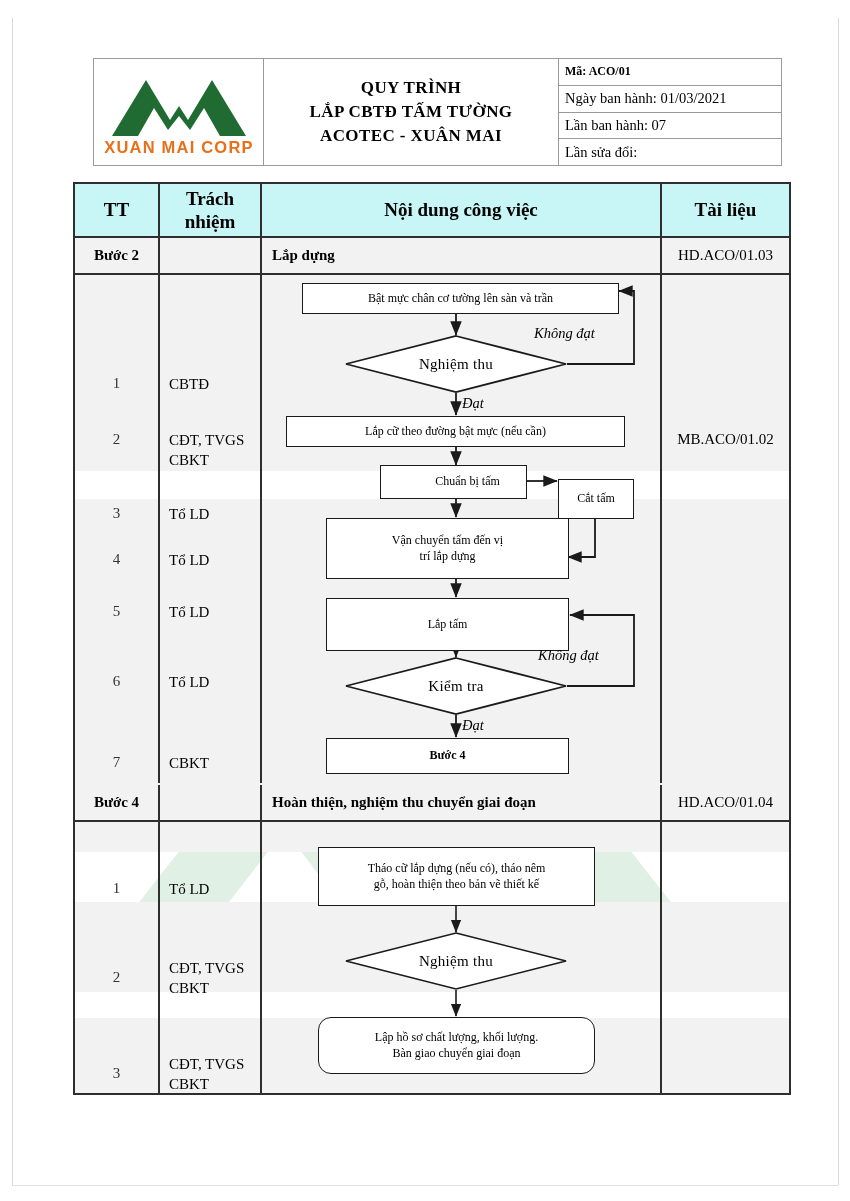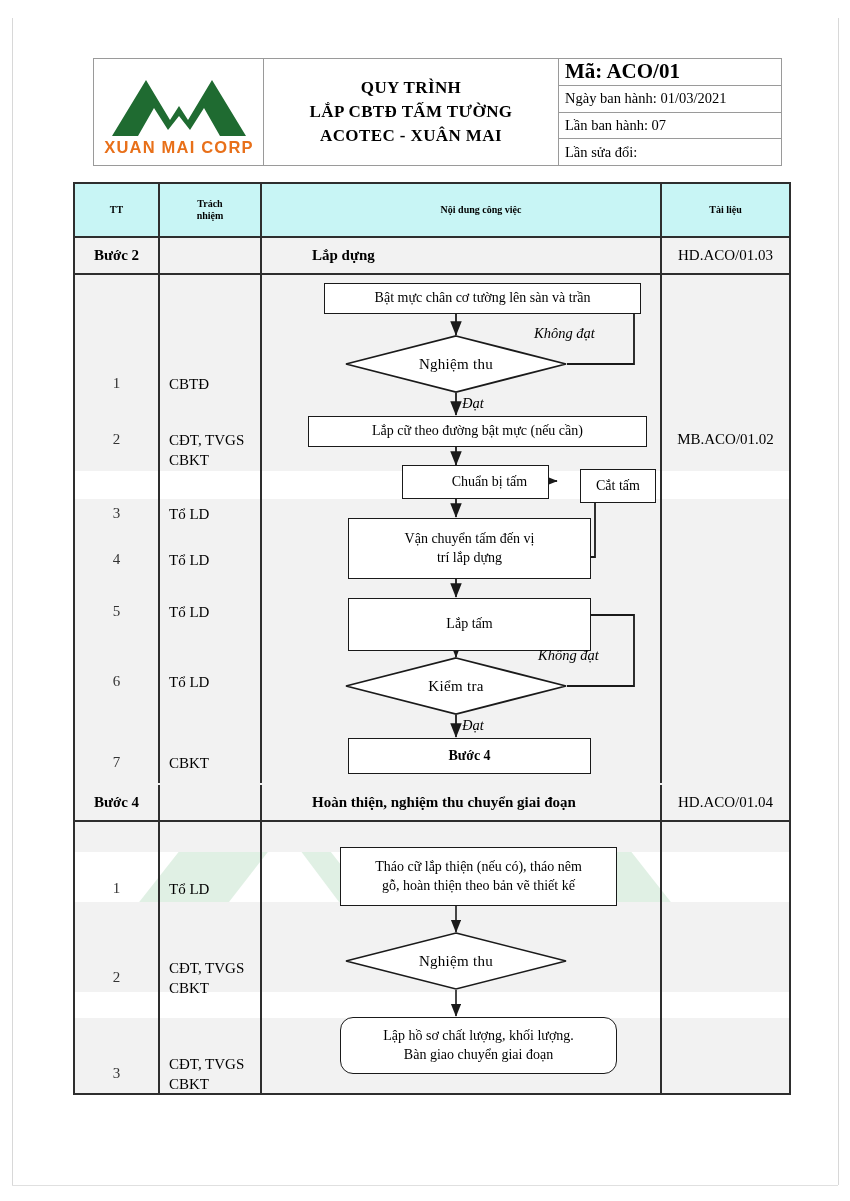--- a/index.html
+++ b/index.html
@@ -94,49 +94,49 @@
     flex: 1;
     border-bottom: 1px solid #9a9a9a;
     box-sizing: border-box;
     display: flex;
     align-items: center;
     padding-left: 6px;
     font-size: 14.5px;
     white-space: nowrap;
   }
   .hdr-meta-row:last-child { border-bottom: none; }
-  .hdr-meta-row.bold { font-weight: bold; font-size: 21px; }
+  .hdr-meta-row.bold { font-weight: bold; font-size: 12px; }
 
   
   .tbl {
     position: absolute;
     left: 73px; top: 182px;
     width: 718px;
     border: 2px solid #2e2e2e;
     box-sizing: border-box;
     border-collapse: collapse;
     z-index: 2;
     background: transparent;
   }
   .trow {
     display: flex;
     width: 100%;
     box-sizing: border-box;
   }
   .c-tt   { width: 85px;  box-sizing: border-box; border-right: 2px solid #2e2e2e; }
   .c-resp { width: 102px; box-sizing: border-box; border-right: 2px solid #2e2e2e; }
-  .c-cont { flex: 1;      box-sizing: border-box; border-right: 2px solid #2e2e2e; margin-left: 40px; }
+  .c-cont { flex: 1;      box-sizing: border-box; border-right: 2px solid #2e2e2e; }
   .c-doc  { width: 127px; box-sizing: border-box; }
 
   .head-row {
     background: #c8f5f5;
     border-bottom: 2px solid #2e2e2e;
     height: 54px;
     font-weight: bold;
-    font-size: 10px;
+    font-size: 19px;
   }
   .head-row > div {
     display: flex;
     align-items: center;
     justify-content: center;
     text-align: center;
     line-height: 1.22;
   }
 
   .step-row {
@@ -209,24 +209,23 @@
 
   .node {
     position: absolute;
     box-sizing: border-box;
     border: 1.6px solid #1a1a1a;
     background: #ffffff;
     display: flex;
     align-items: center;
     justify-content: center;
     text-align: center;
-    font-size: 14px;
+    font-size: 12px;
     line-height: 1.3;
     z-index: 2;
-    margin-left: 22px;
   }
   .node.rounded { border-radius: 13px; }
   .node.bold { font-weight: bold; }
 
   .diamond {
     position: absolute;
     z-index: 2;
   }
   .diamond .dlabel {
     position: absolute;
@@ -376,21 +375,21 @@
             <div class="dlabel">Nghiệm thu</div>
           </div>
 
           <div class="edge-label plain" style="left:272px; top:50px;">Không đạt</div>
           <div class="edge-label plain" style="left:200px; top:120px;">Đạt</div>
 
           <div class="node" style="left:24px; top:141px; width:339px; height:31px;">Lắp cữ theo đường bật mực (nếu cần)</div>
 
           <div class="node" style="left:118px; top:190px; width:147px; height:34px;padding-left:28px;">Chuẩn bị tấm</div>
 
-          <div class="node" style="left:296px; top:194px; width:76px; height:34px;">Cắt tấm</div>
+          <div class="node" style="left:296px; top:204px; width:76px; height:40px;">Cắt tấm</div>
 
           <div class="node" style="left:64px; top:243px; width:243px; height:61px; flex-direction:column;">
             <div>Vận chuyển tấm đến vị</div>
             <div>trí lắp dựng</div>
           </div>
 
           <div class="node" style="left:64px; top:323px; width:243px; height:53px;">Lắp tấm</div>
 
           <div class="edge-label plain" style="left:276px; top:372px;">Không đạt</div>
 
@@ -453,21 +452,21 @@
 
             <line x1="194" y1="168" x2="194" y2="194" stroke="#1a1a1a" stroke-width="1.6" marker-end="url(#ah)"></line>
             <defs>
               <marker id="ah2" markerWidth="9" markerHeight="9" refX="7.6" refY="3.2" orient="auto">
                 <path d="M0,0 L8,3.2 L0,6.4 Z" fill="#1a1a1a"></path>
               </marker>
             </defs>
           </svg>
 
           <div class="node" style="left:56px; top:25px; width:277px; height:59px; flex-direction:column;">
-            <div>Tháo cữ lắp thiện (nếu có), tháo nêm</div>
+            <div>Tháo cữ lắp dựng (nếu có), tháo nêm</div>
             <div>gỗ, hoàn thiện theo bản vẽ thiết kế</div>
           </div>
 
           <div class="diamond" style="left:83px; top:110px; width:222px; height:58px;">
             <svg width="222" height="58" viewBox="0 0 222 58">
               <polygon points="111,1 221,29 111,57 1,29" fill="#ffffff" stroke="#1a1a1a" stroke-width="1.6"></polygon>
             </svg>
             <div class="dlabel">Nghiệm thu</div>
           </div>
 

